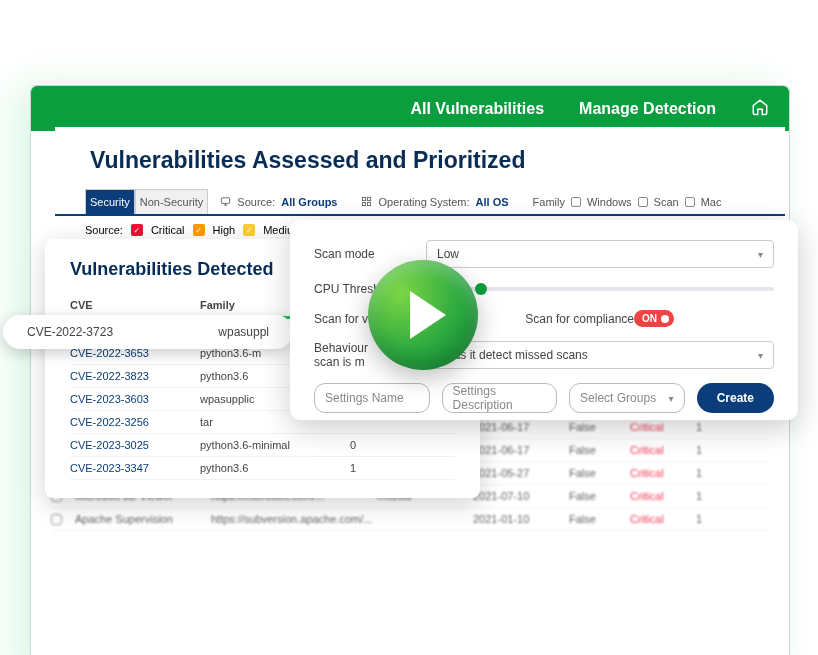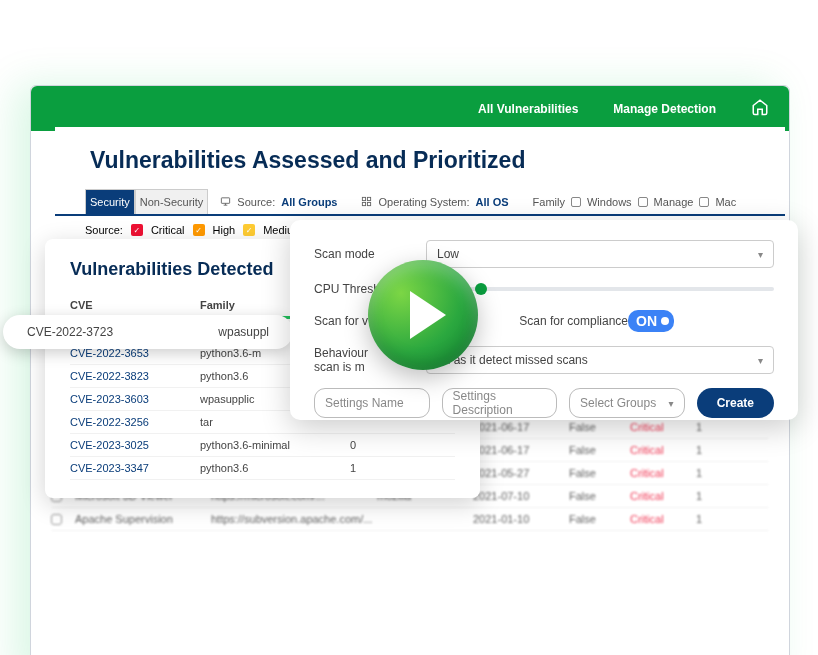--- a/index.html
+++ b/index.html
@@ -1,21 +1,21 @@
 <!DOCTYPE html>
 <html><head>
 <meta charset="utf-8">
 <style>
 * { margin: 0; padding: 0; box-sizing: border-box; }
 body { width: 818px; height: 655px; font-family: Arial, sans-serif; background: #fff; position: relative; overflow: hidden; }
 
 
 .back-window { position: absolute; left: 30px; top: 85px; width: 760px; height: 600px; border: 1px solid #d0d5dd; border-radius: 6px; background: #fff; box-shadow: -15px 0 40px rgba(0,200,80,0.15); }
 .back-header { background: #0a9e3f; height: 45px; display: flex; align-items: center; justify-content: flex-end; padding-right: 20px; gap: 35px; border-radius: 6px 6px 0 0; }
-.back-header span { color: #fff; font-weight: bold; font-size: 12px; }
+.back-header span { color: #fff; font-weight: bold; font-size: 16px; }
 .home-icon { display: inline-block; }
 
 .back-body { padding: 15px 20px; }
 .chk { display: inline-block; width: 10px; height: 10px; border: 1px solid #888; vertical-align: middle; border-radius: 2px; }
 
 
 .bg-table { margin-top: 270px; font-size: 11px; filter: blur(1px); opacity: 0.85; }
 .bg-table-row { display: grid; grid-template-columns: 18px 130px 160px 90px 90px 55px 60px 25px; gap: 6px; padding: 5px 0; color: #444; border-bottom: 1px solid #eee; align-items: center; }
 .bg-crit { color: #e13; }
 .bg-chk { width: 11px; height: 11px; border: 1px solid #888; border-radius: 3px; }
@@ -48,21 +48,21 @@
 .cve-pill span { color: #444; font-size: 12px; }
 
 
 .settings-card { position: absolute; left: 290px; top: 220px; width: 508px; height: 200px; background: #fff; border-radius: 10px; box-shadow: 0 8px 30px rgba(0,0,0,0.2); padding: 20px 24px; z-index: 10; }
 .s-row { display: flex; align-items: center; margin-bottom: 14px; font-size: 12px; color: #444; }
 .s-label { width: 112px; }
 .s-select { flex: 1; border: 1px solid #ccc; border-radius: 4px; height: 28px; display: flex; align-items: center; justify-content: space-between; padding: 0 10px; font-size: 12px; color: #444; }
 .chev { color: #888; font-size: 10px; }
 .slider-track { flex: 1; height: 4px; background: #e3e6ea; border-radius: 2px; position: relative; }
 .slider-thumb { position: absolute; left: 14%; top: -4px; width: 12px; height: 12px; background: #0a9e3f; border-radius: 50%; }
-.toggle { display: inline-flex; align-items: center; background: #3b82f6; color: #fff; font-size: 14px; font-weight: bold; padding: 3px 5px 3px 8px; border-radius: 10px; gap: 4px; }
+.toggle { display: inline-flex; align-items: center; background: #ef4444; color: #fff; font-size: 10px; font-weight: bold; padding: 3px 5px 3px 8px; border-radius: 10px; gap: 4px; }
 .toggle::after { content:''; width: 8px; height: 8px; background:#fff; border-radius:50%; }
 .s-inputs { display: flex; gap: 12px; margin-top: 10px; }
 .s-input { border: 1px solid #bbb; border-radius: 11px; height: 30px; padding: 0 10px; font-size: 12px; color: #888; display:flex; align-items:center; flex:1; min-width:0; }
 .s-input.sg { display:flex; justify-content:space-between; align-items:center; }
 .btn-create { background: #0a3d7a; color: #fff; border-radius: 15px; height: 30px; padding: 0 20px; font-size: 12px; display:flex; align-items:center; font-weight:bold; }
 
 
 .play-btn { position: absolute; left: 368px; top: 260px; width: 110px; height: 110px; border-radius: 50%; background: radial-gradient(circle at 30% 30%, #7cd645 0%, #2ba83f 55%, #0a7a2f 100%); box-shadow: 0 8px 25px rgba(0,0,0,0.25), inset 0 -8px 15px rgba(0,0,0,0.15), inset 0 8px 15px rgba(255,255,255,0.3); display: flex; align-items: center; justify-content: center; z-index: 20; }
 .play-btn::before { content:''; width:0; height:0; border-left: 36px solid #fff; border-top: 24px solid transparent; border-bottom: 24px solid transparent; margin-left: 10px; }
 
@@ -159,21 +159,21 @@
           <rect x="14" y="14" width="7" height="7"></rect>
         </svg>
       <span>Operating System:</span> 
         <b>All OS</b>
     </div>
     <div class="tab-extra">
       <span>Family</span>
       <span class="chk"></span>
         <span>Windows</span>
       <span class="chk"></span>
-        <span>Manage</span>
+        <span>Scan</span>
       <span class="chk"></span>
         <span>Mac</span>
     </div>
   </div>
   <div class="mid-filters">
     <span>Source:</span>
     <span class="sev-crit checkmark"></span>
       <span>Critical</span>
     <span class="sev-high checkmark"></span>
       <span>High</span>

